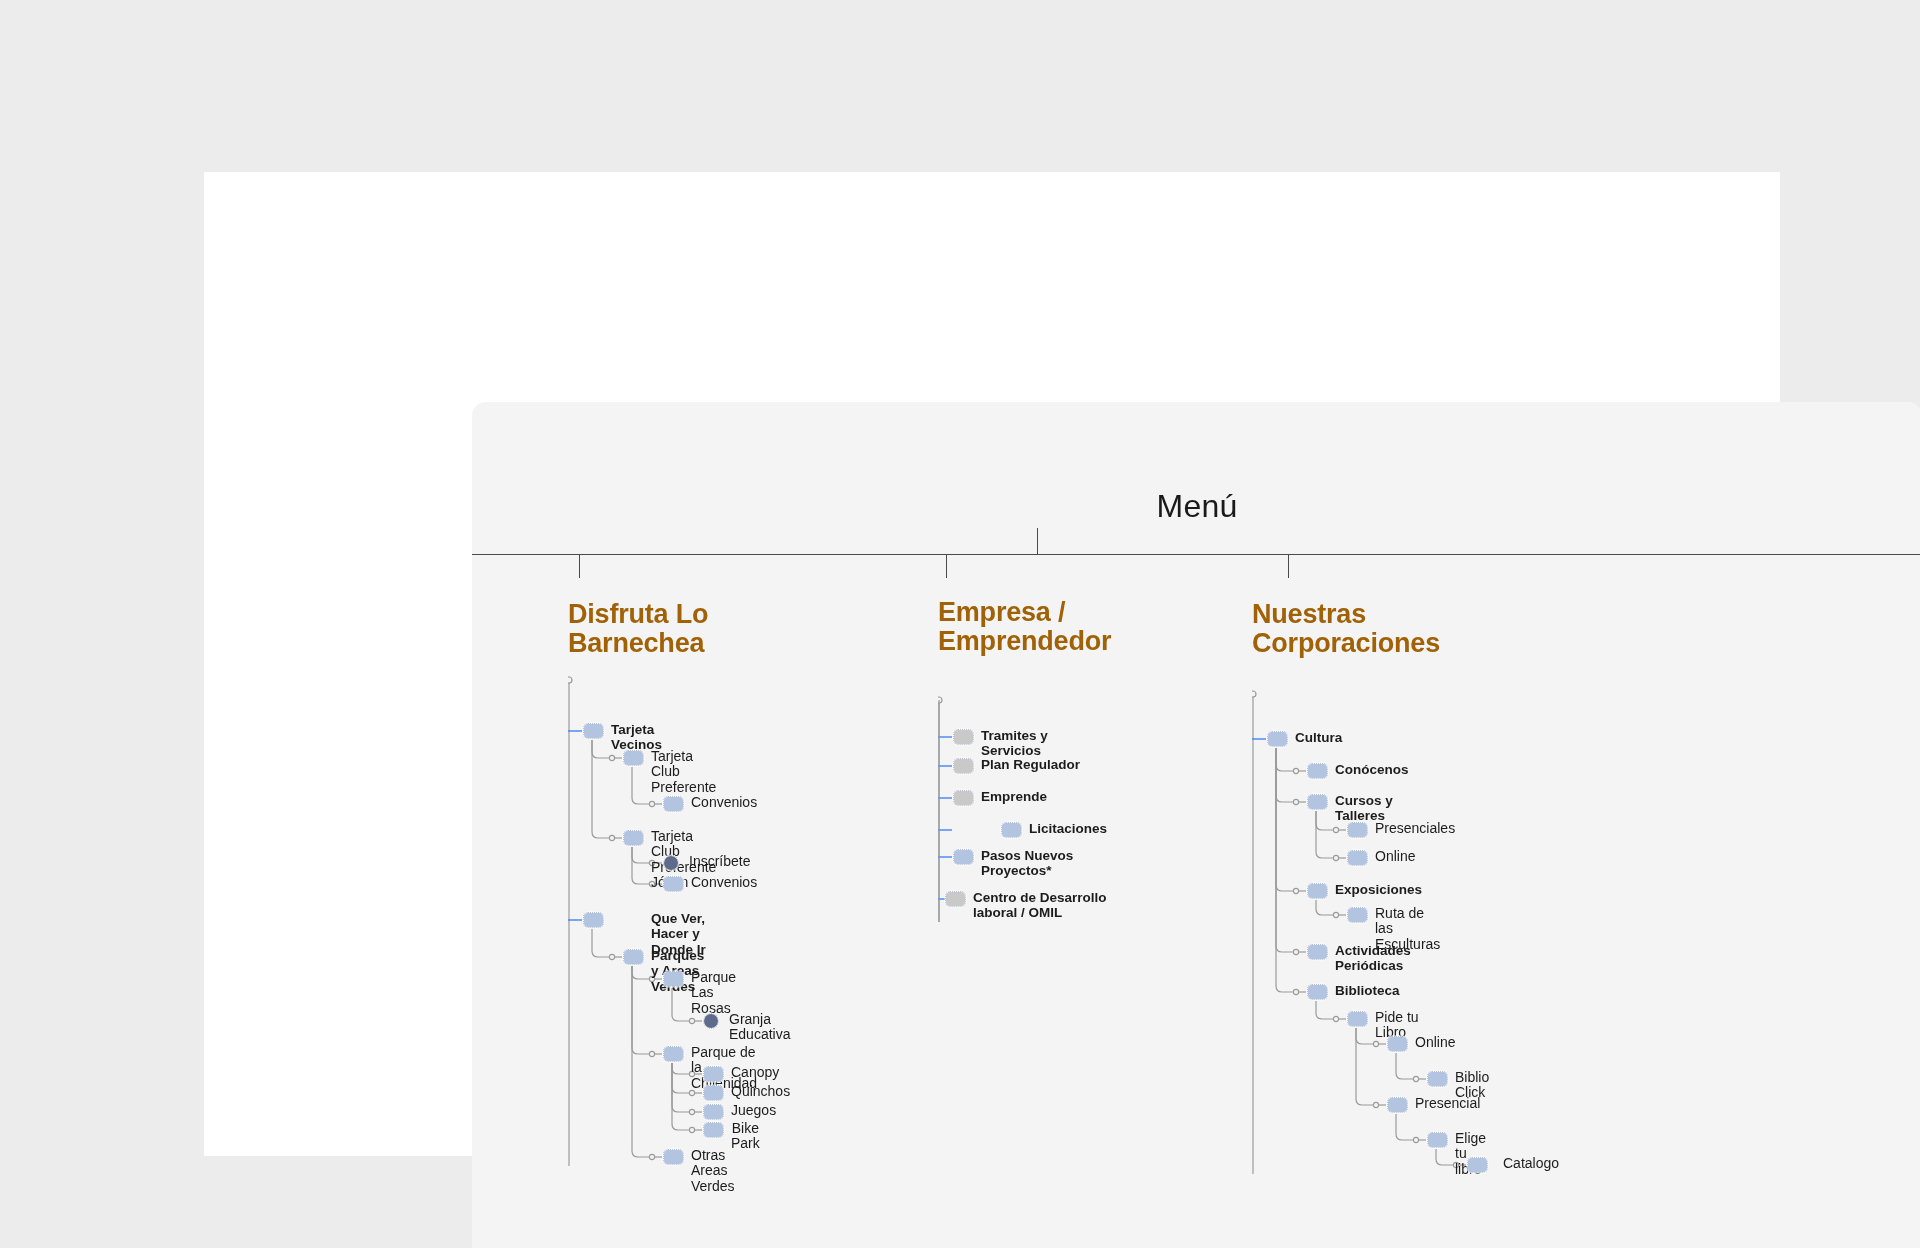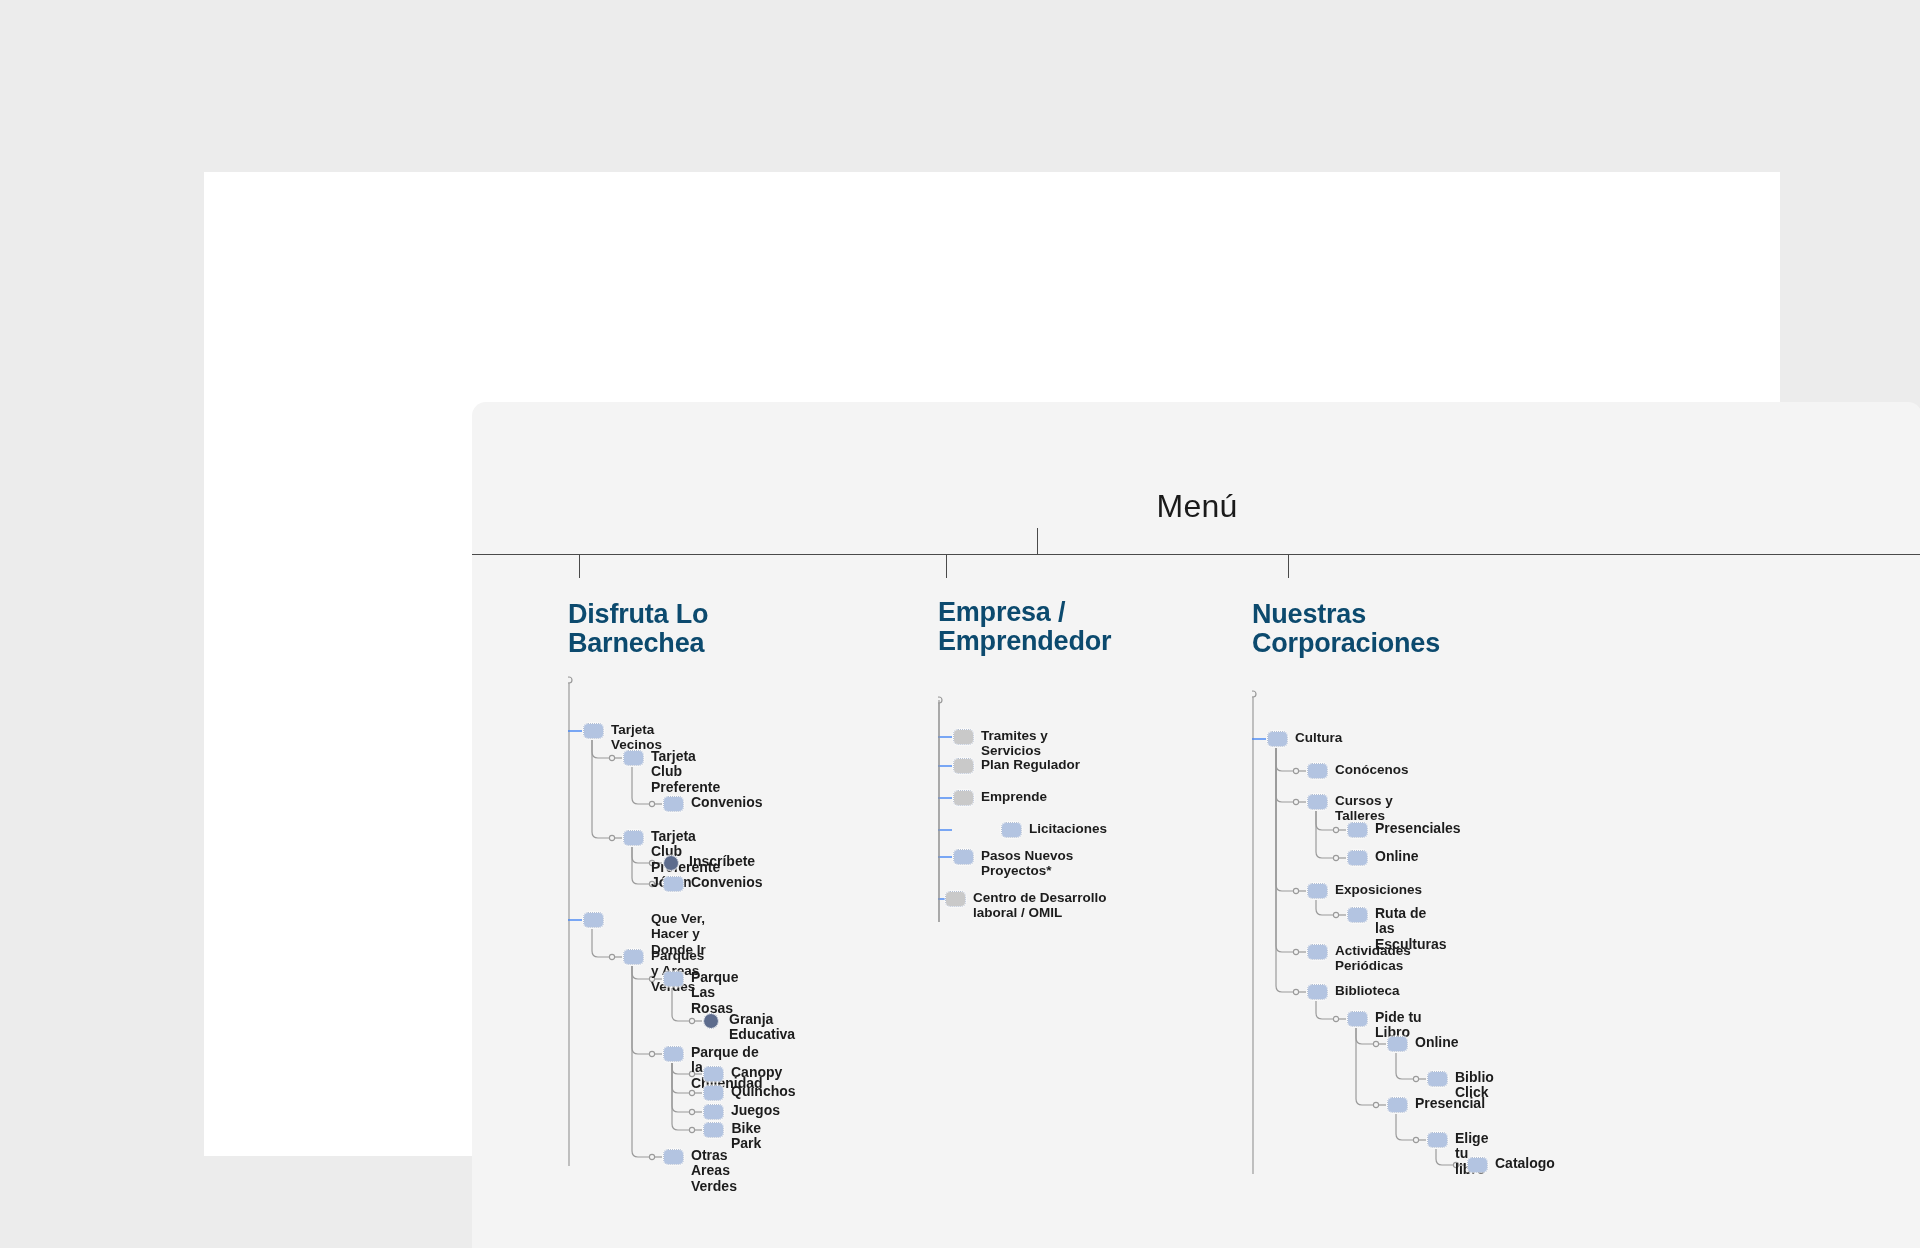--- a/index.html
+++ b/index.html
@@ -29,21 +29,21 @@
     position:absolute; left:0; width:1450px; top:152px;
     height:1px; background:#4a4a4a;
   }
   .drop {
     position:absolute; width:1px; background:#4a4a4a; top:152px; height:24px;
   }
 
   
   .col { position:absolute; top:198px; }
   .col-title {
-    font-size:27px; font-weight:700; color:#0c4a6e; line-height:1.07;
+    font-size:27px; font-weight:700; color:#a16207; line-height:1.07;
     white-space:pre-line; letter-spacing:-.2px;
   }
 
   
   .tree { position:relative; }
   .node {
     position:absolute; display:flex; align-items:flex-start;
     white-space:pre-line;
   }
   .chip {
@@ -51,21 +51,21 @@
     margin-top:2px; margin-right:8px;
     box-shadow:0 0 0 1.5px rgba(255,255,255,.75);
     outline:1px dotted rgba(120,140,175,.55); outline-offset:0px;
   }
   .chip.blue { background:#b3c4e1; }
   .chip.gray { background:#c9c9c9; }
   .chip.dot  { width:14px; height:14px; border-radius:50%; background:#5d6c8d;
                outline:1px dotted rgba(93,108,141,.5); margin-right:11px; }
   .lbl { font-size:13.5px; color:#1c1c1c; line-height:15.5px; }
   .lbl.b { font-weight:700; }
-  .lbl.r { font-weight:700; font-size:14px; }
+  .lbl.r { font-weight:400; font-size:14px; }
 
   
   .wires { position:absolute; left:0; top:0; pointer-events:none; }
 </style>
 </head>
 <body>
 
 <div class="page-bg"></div>
 
 <div class="sheet">
@@ -234,18 +234,18 @@
           <div class="node" style="left: 96px; top: 175px;"><span class="chip blue"></span><span class="lbl r">Online</span></div>
           <div class="node" style="left: 56px; top: 208px;"><span class="chip blue"></span><span class="lbl b">Exposiciones</span></div>
           <div class="node" style="left: 96px; top: 232px;"><span class="chip blue"></span><span class="lbl r">Ruta de las Esculturas</span></div>
           <div class="node" style="left: 56px; top: 269px;"><span class="chip blue"></span><span class="lbl b">Actividades Periódicas</span></div>
           <div class="node" style="left: 56px; top: 309px;"><span class="chip blue"></span><span class="lbl b">Biblioteca</span></div>
           <div class="node" style="left: 96px; top: 336px;"><span class="chip blue"></span><span class="lbl r">Pide tu Libro</span></div>
           <div class="node" style="left: 136px; top: 361px;"><span class="chip blue"></span><span class="lbl r">Online</span></div>
           <div class="node" style="left: 176px; top: 396px;"><span class="chip blue"></span><span class="lbl r">Biblio Click</span></div>
           <div class="node" style="left: 136px; top: 422px;"><span class="chip blue"></span><span class="lbl r">Presencial</span></div>
           <div class="node" style="left: 176px; top: 457px;"><span class="chip blue"></span><span class="lbl r">Elige tu libro</span></div>
-          <div class="node" style="left: 216px; top: 482px;"><span class="chip blue"></span><span class="lbl r">Catalogo</span></div>
+          <div class="node" style="left: 216px; top: 482px; gap: 8px;"><span class="chip blue"></span><span class="lbl r">Catalogo</span></div>
         </div>
     </div>
 
   </div>
 </div>
 
 </body></html>

